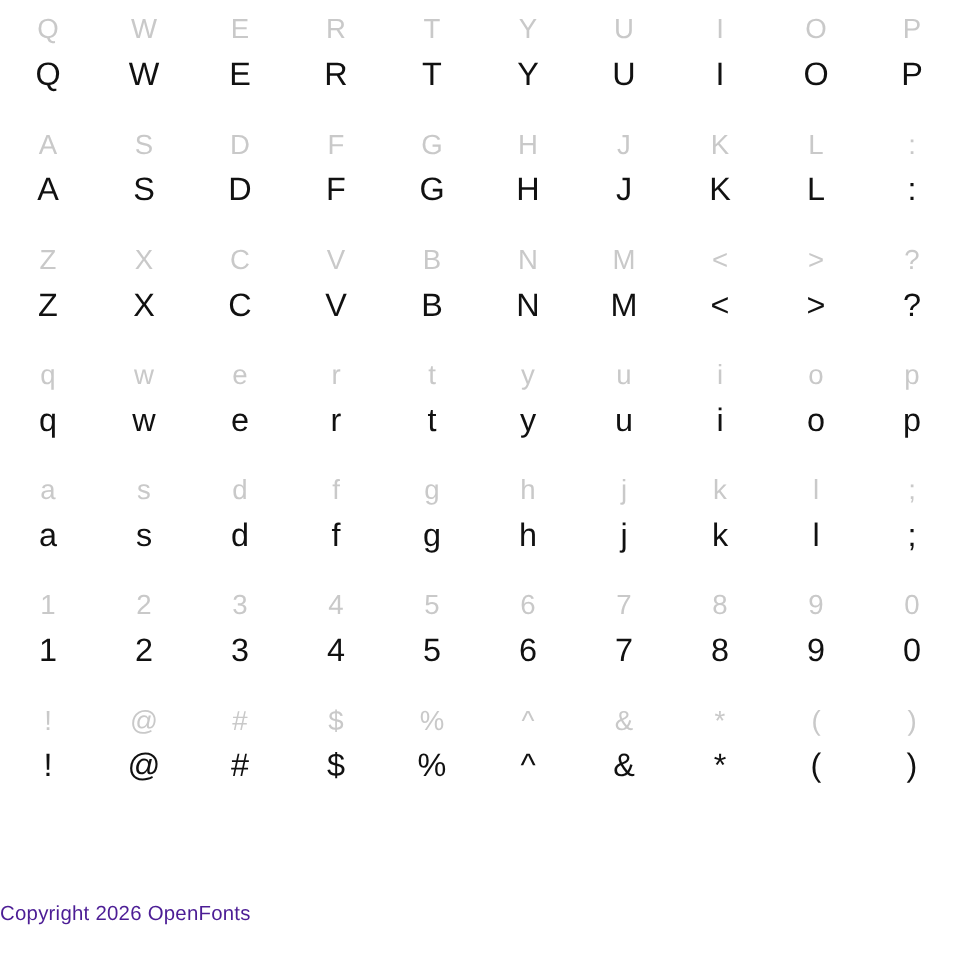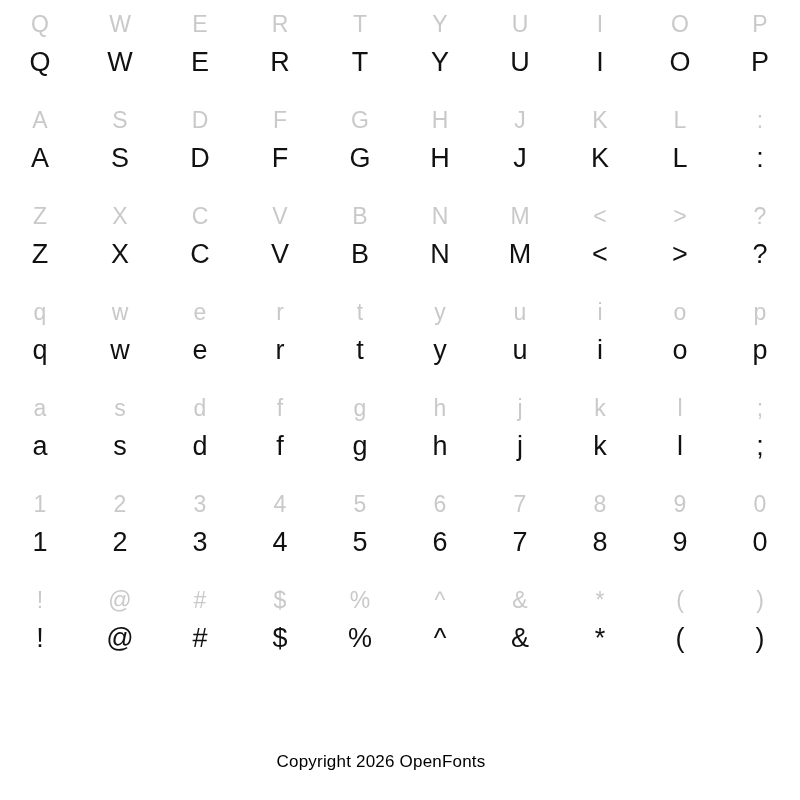--- a/index.html
+++ b/index.html
@@ -56,23 +56,23 @@
     margin-bottom: 20px;
   }
   .pair:last-child {
     margin-bottom: 0;
   }
   .copyright {
     position: absolute;
     left: 0;
     right: 0;
     bottom: 28px;
-    text-align: center;
+    text-align: left;
     padding-right: 38px;
-    color: #000000;
+    color: #4c1d95;
     font-size: 17px;
     letter-spacing: 0.2px;
   }
 </style>
 </head>
 <body>
 
 <div class="sheet">
 
   <div class="grid">

